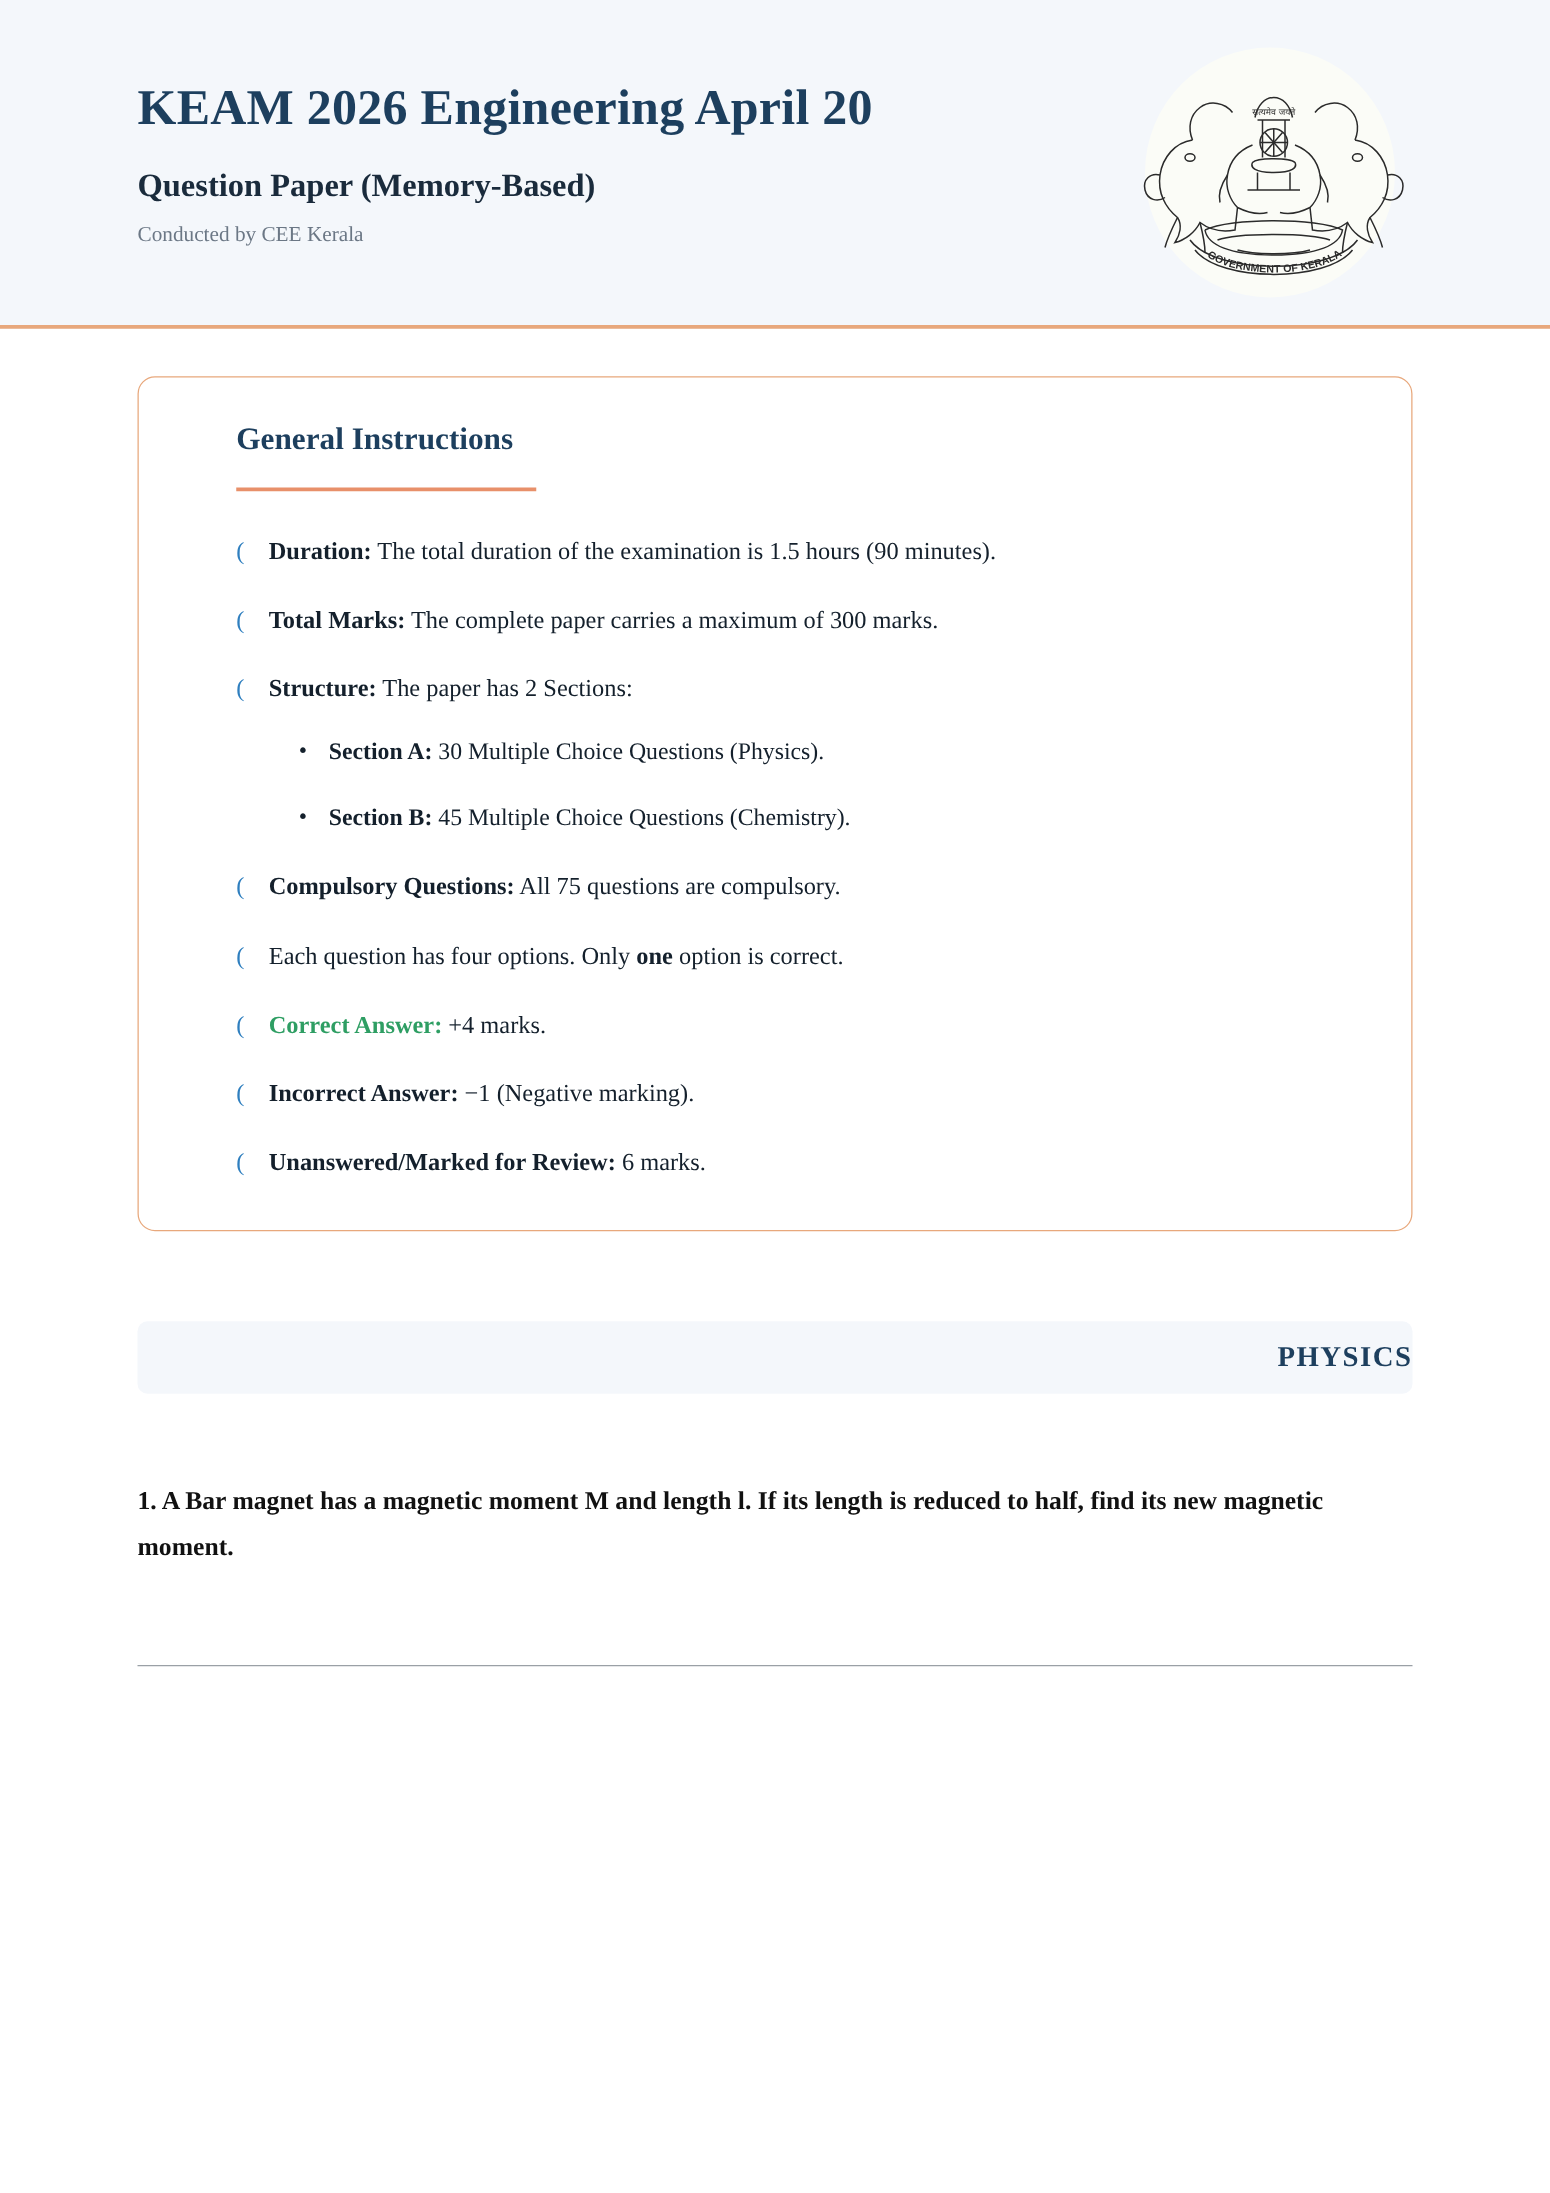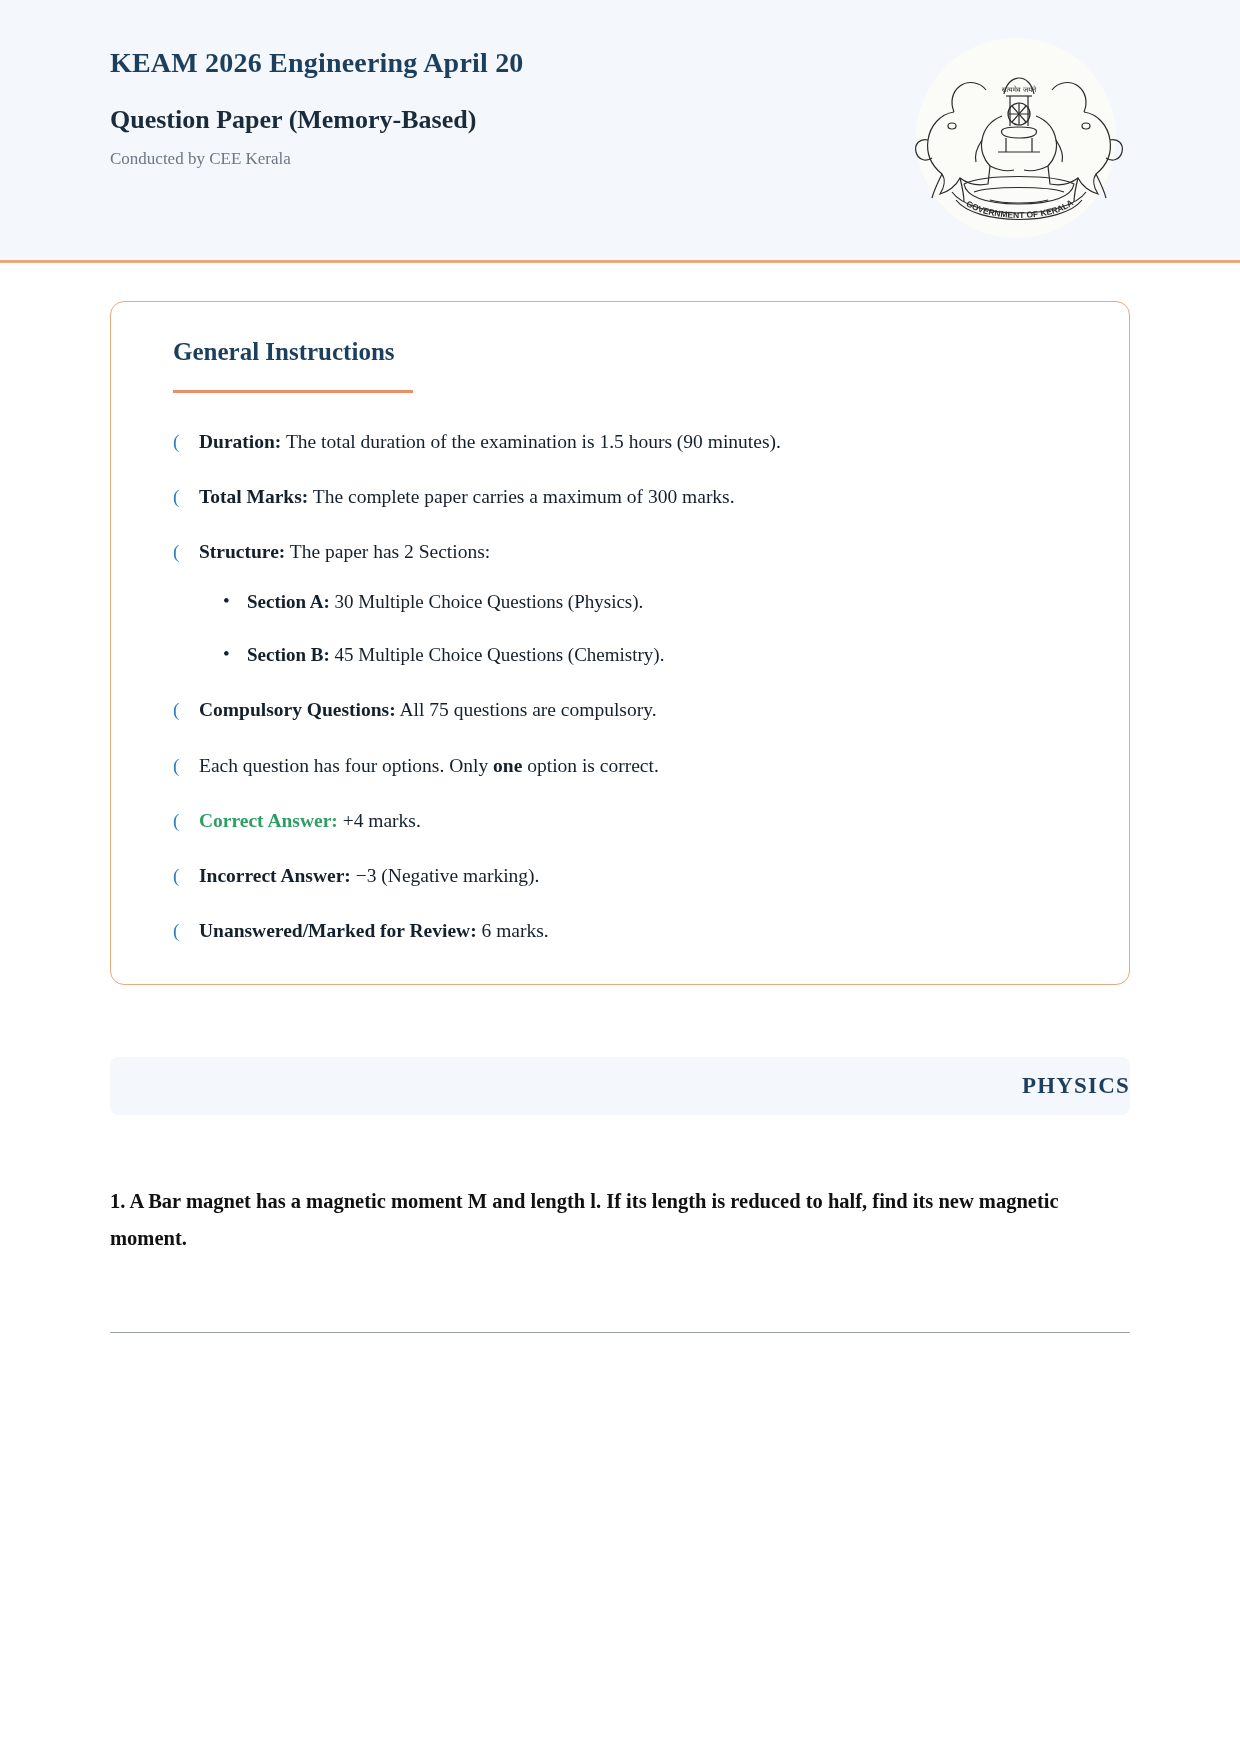--- a/index.html
+++ b/index.html
@@ -21,24 +21,24 @@
     background: #f4f7fb;
     border-bottom: 3px solid #e8a87c;
     padding: 48px 110px 40px 110px;
     position: relative;
     height: 172px;
     box-sizing: content-box;
   }
   .header-title {
     font-family: "Liberation Serif", serif;
     font-weight: bold;
-    font-size: 28px;
+    font-size: 40px;
     color: #1d3f5e;
     letter-spacing: 0.2px;
-    margin: 0 0 26px 0;
+    margin: 16px 0 26px 0;
     line-height: 1.1;
   }
   .header-subtitle {
     font-family: "Liberation Serif", serif;
     font-weight: bold;
     font-size: 26px;
     color: #1a2b3c;
     margin: 0 0 14px 0;
     line-height: 1.15;
   }
@@ -73,21 +73,21 @@
   }
 
   
   .content {
     padding: 0 110px;
   }
   .instr-box {
     margin-top: 38px;
     border: 1.6px solid #e8a87c;
     border-radius: 14px;
-    padding: 30px 40px 34px 28px;
+    padding: 30px 40px 34px 44px;
     box-sizing: border-box;
   }
   .instr-title {
     font-family: "Liberation Serif", serif;
     font-weight: bold;
     font-size: 25px;
     color: #1d3f5e;
     margin: 6px 0 0 34px;
   }
   .instr-rule {
@@ -283,21 +283,21 @@
         <span class="bullet-paren">(</span><span>Each question has four options.  Only </span><b>one</b><span> option is correct.</span>
       </li>
 
       <li class="instr-item">
         <span class="bullet-paren">(</span><b class="lbl-green">Correct Answer:</b>
         <span>+4 marks.</span>
       </li>
 
       <li class="instr-item">
         <span class="bullet-paren">(</span><b>Incorrect Answer:</b>
-        <span>−3 (Negative marking).</span>
+        <span>−1 (Negative marking).</span>
       </li>
 
       <li class="instr-item">
         <span class="bullet-paren">(</span><b>Unanswered/Marked for Review:</b>
         <span>6 marks.</span>
       </li>
 
     </ul>
   </div>
 </div>

